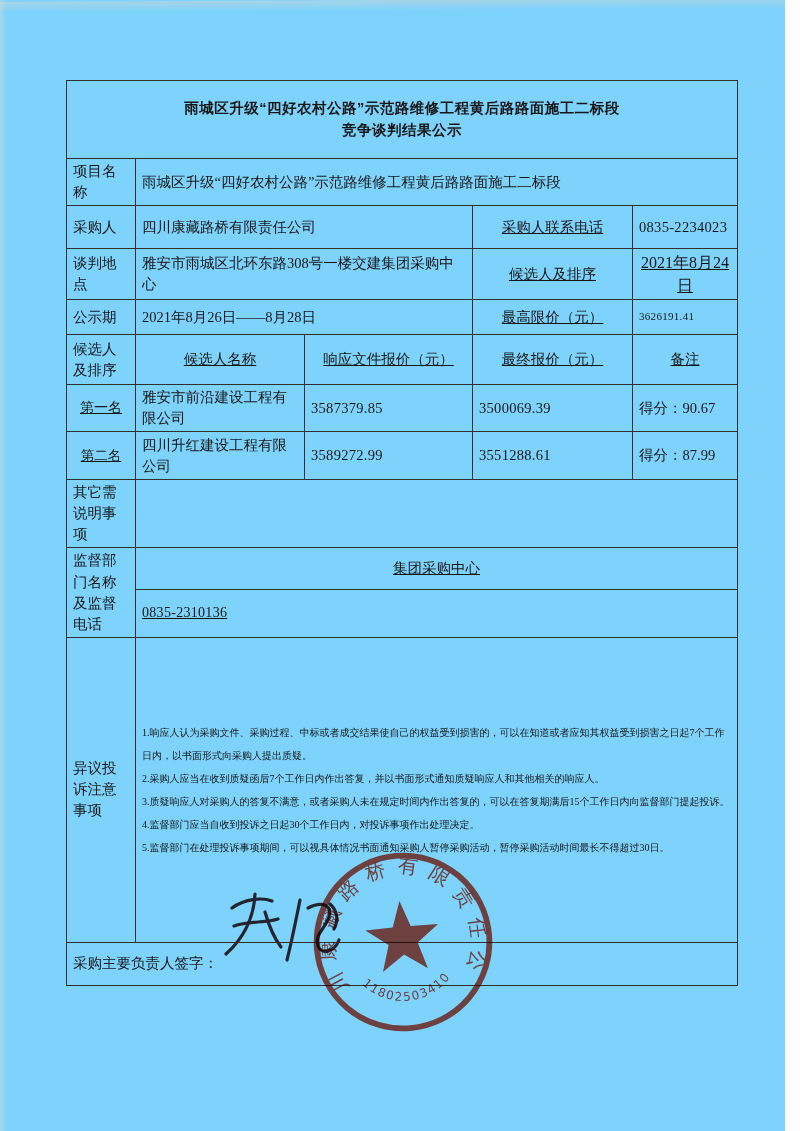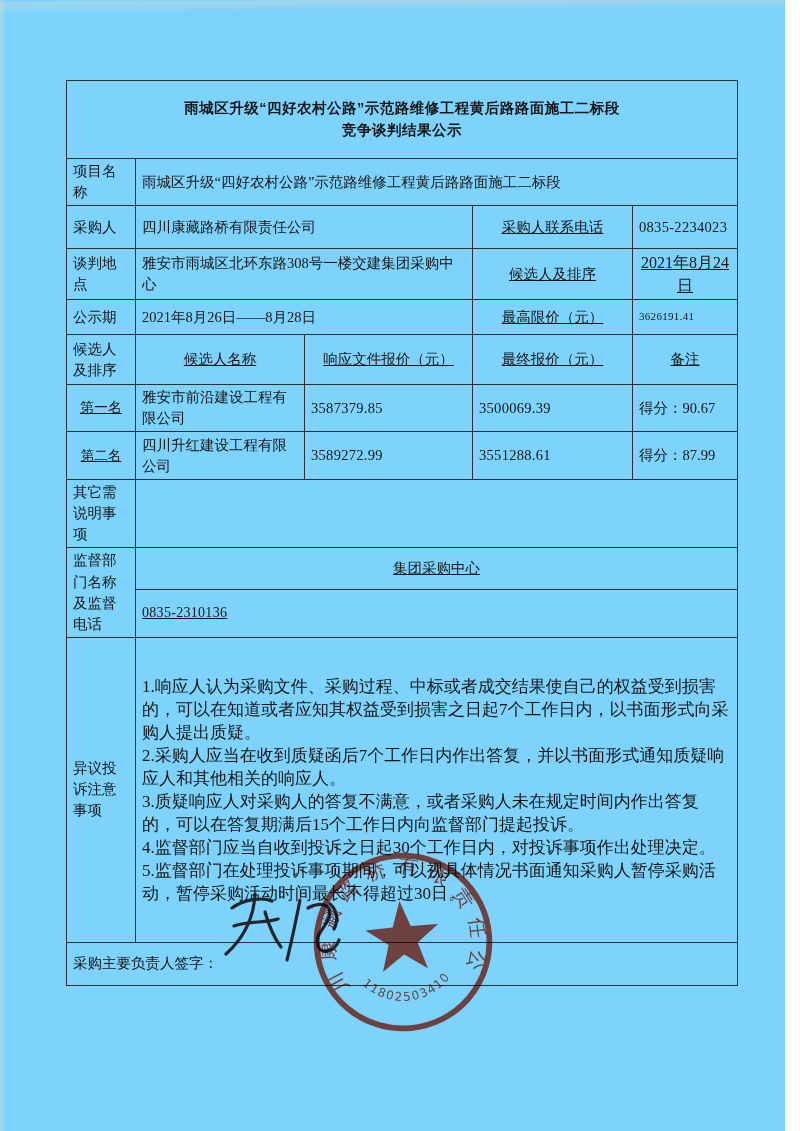--- a/index.html
+++ b/index.html
@@ -39,21 +39,21 @@
     letter-spacing:.5px;
   }
   td.lbl{padding:2px 4px 2px 5px;text-align:left;}
   td.lbl-ctr{text-align:left;padding:2px 2px;}
   td.ctr{text-align:center;text-decoration:underline;}
   td.top{vertical-align:top;padding-top:5px;}
   td.num{text-align:left;font-size:13.5px;letter-spacing:.3px;}
   td.cand-name{font-size:12.5px;text-align:left;padding:2px 2px;}
   td.remark{font-size:14px;padding-left:9px;}
   td.complaint-cell{vertical-align:bottom;padding:6px 8px 14px 7px;}
-  .complaint-item{line-height:23px;font-size:17px;text-align:left;}
+  .complaint-item{line-height:23px;font-size:10px;text-align:left;}
   td.sign-cell{padding-left:10px;font-size:14.5px;}
   .hdr{font-size:14.5px;}
   
   svg.signature{position:absolute;left:220px;top:884px;z-index:3;}
   
   svg.seal{
     position:absolute;left:307px;top:846px;width:192px;height:192px;
     z-index:4;mix-blend-mode:multiply;opacity:.9;
     transform:rotate(-5deg);
   }

